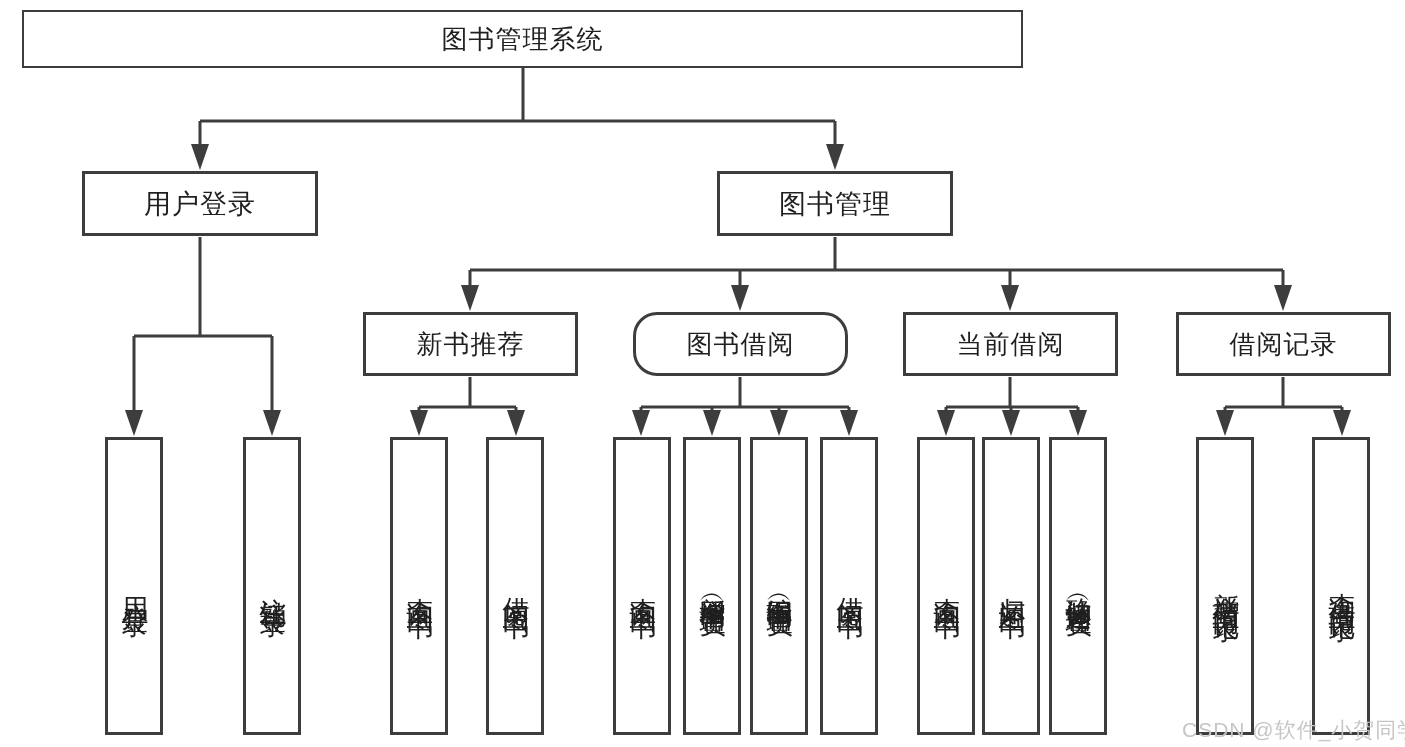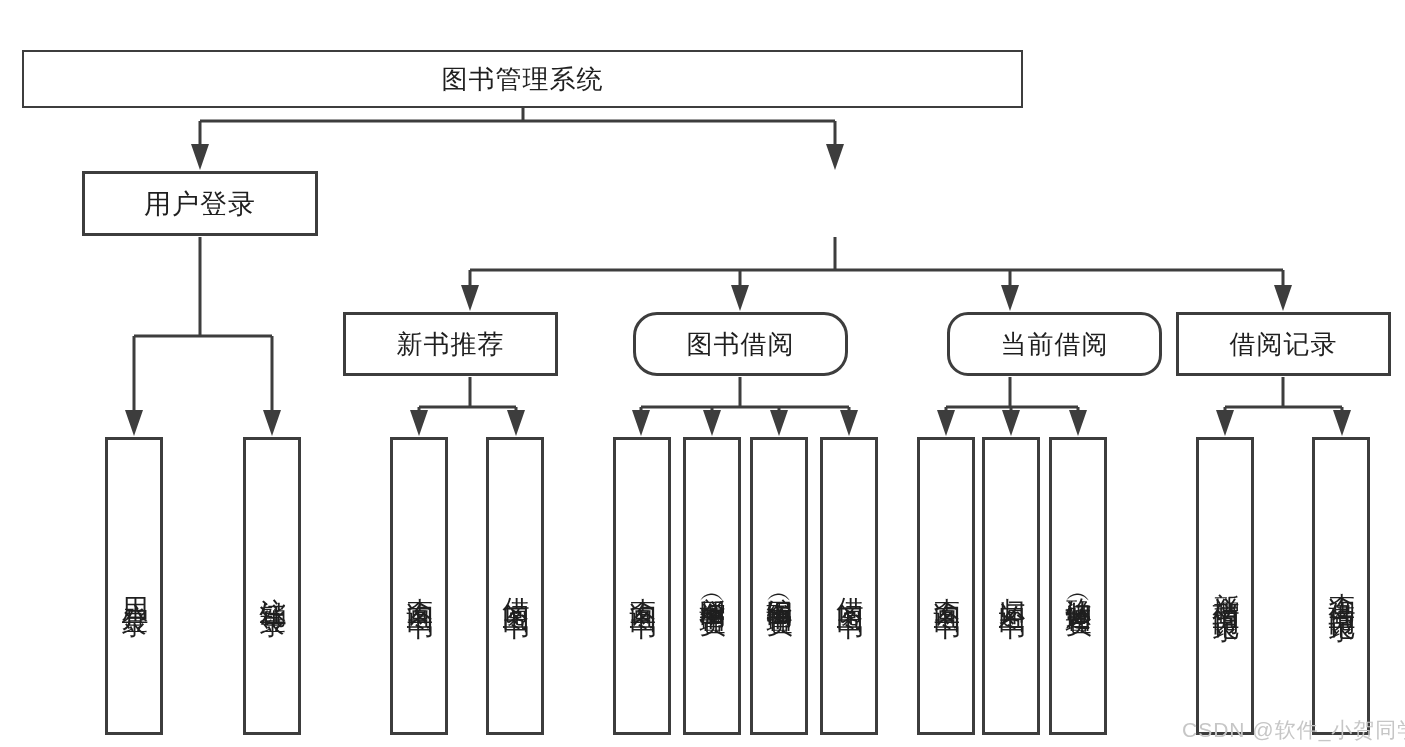--- a/index.html
+++ b/index.html
@@ -30,21 +30,20 @@
     justify-content: center;
     font-size: 27px;
     letter-spacing: 1px;
     color: #1f1f1f;
     z-index: 2;
   }
   .node.root {
     left: 22px; top: 10px; width: 1001px; height: 58px;
     border-width: 2px;
     font-size: 26px;
-    margin-top: 40px;
   }
   .node.lvl2 { top: 171px; width: 236px; height: 65px; }
   .node.lvl3 { top: 312px; width: 215px; height: 64px; font-size: 26px; }
   .node.leaf {
     top: 437px; width: 58px; height: 298px;
     writing-mode: vertical-rl;
     text-orientation: mixed;
     text-align: center;
     line-height: 50px;
     font-size: 27px;
@@ -104,24 +103,25 @@
       <polygon points="1002,410 1020,410 1011,436"></polygon>
       <polygon points="1069,410 1087,410 1078,436"></polygon>
       <polygon points="1216,410 1234,410 1225,436"></polygon>
       <polygon points="1333,410 1351,410 1342,436"></polygon>
     </g>
   </svg>
 
   <div class="node root">图书管理系统</div>
 
   <div class="node lvl2" style="left:82px;">用户登录</div>
+  <div class="node lvl2" style="left:717px;">图书管理</div>
 
-  <div class="node lvl3" style="left:343px;">新书推荐</div>
+  <div class="node lvl3" style="left:363px;">新书推荐</div>
   <div class="node lvl3" style="left:633px;border-radius:24px;">图书借阅</div>
-  <div class="node lvl3" style="left:947px;border-radius:21px;">当前借阅</div>
+  <div class="node lvl3" style="left:903px;">当前借阅</div>
   <div class="node lvl3" style="left:1176px;text-align:center;">借阅记录</div>
 
   <div class="node leaf" style="left:105px;">用户登录</div>
   <div class="node leaf" style="left:243px;">注销登录</div>
 
   <div class="node leaf" style="left:390px;">查询图书</div>
   <div class="node leaf" style="left:486px;">借阅图书</div>
 
   <div class="node leaf" style="left:613px;">查询图书</div>
   <div class="node leaf long" style="left:683px;">新增图书（管理员）</div>

